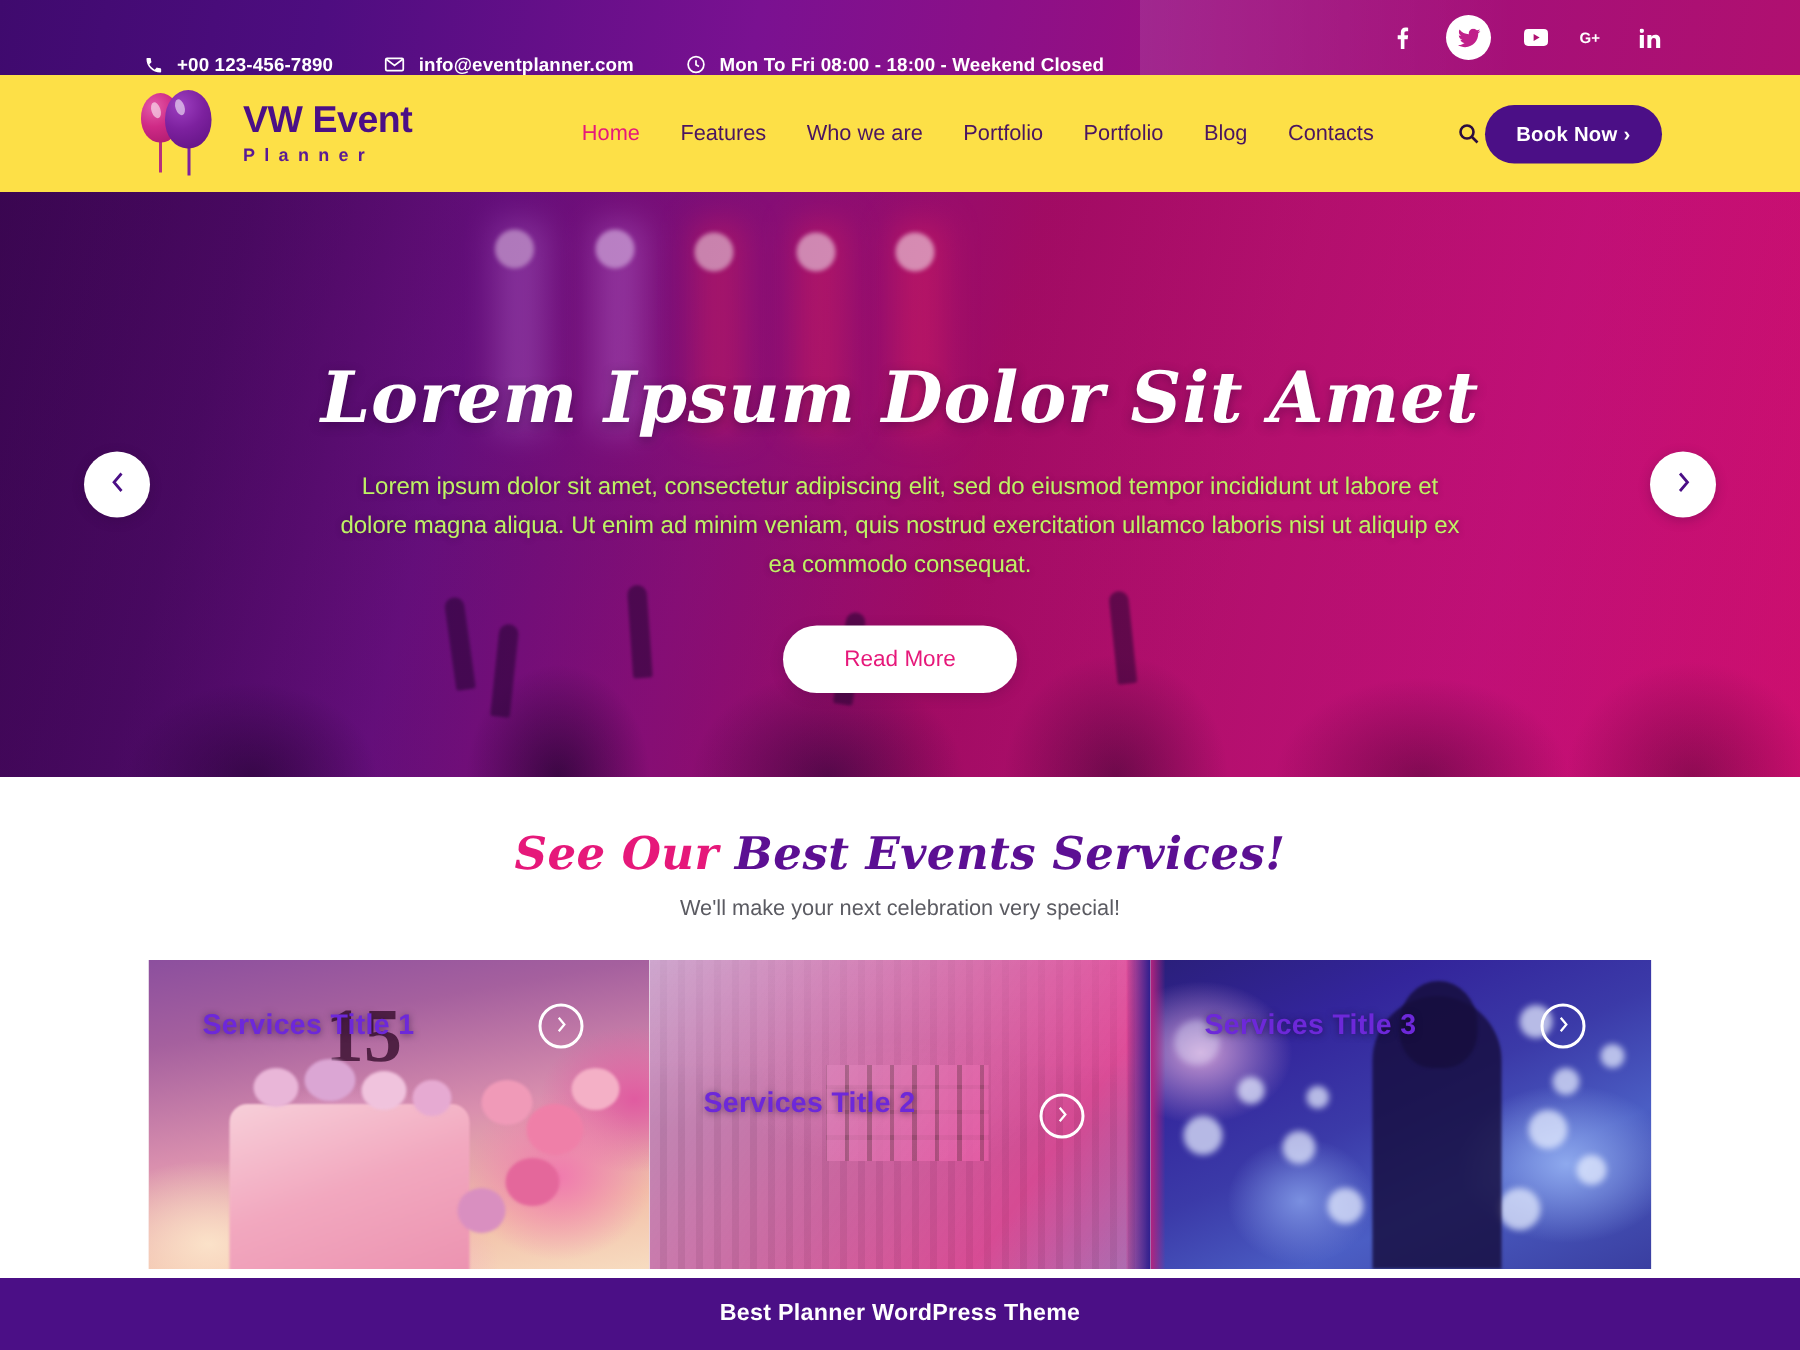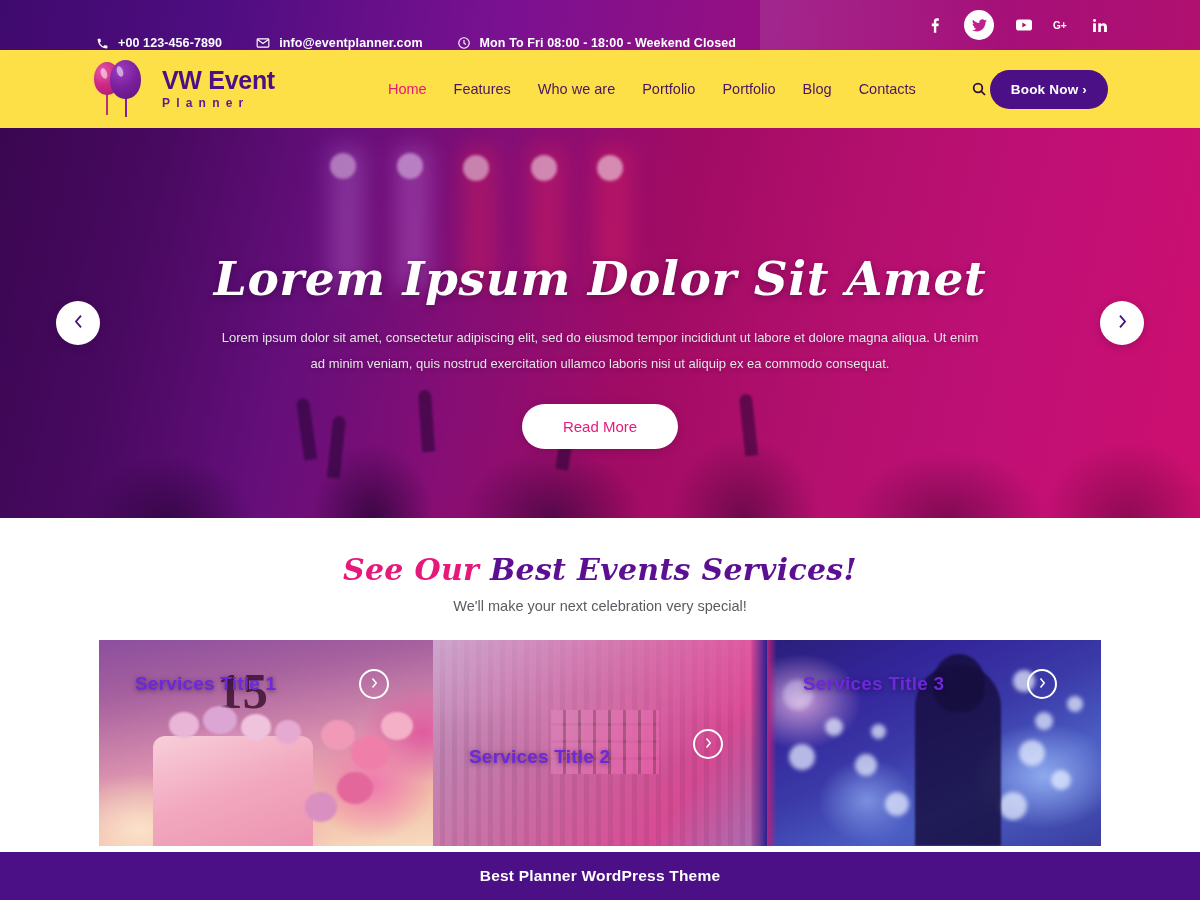--- a/index.html
+++ b/index.html
@@ -157,21 +157,21 @@
     font-family: "DejaVu Serif", serif;
     font-style: italic; font-weight: 700;
     font-size: 47px; color: #fff;
     letter-spacing: .6px;
     text-shadow: 0 2px 7px rgba(40,0,50,.42);
     margin-bottom: 19px;
     margin-top: 44px;
   }
   .hero-sub {
     width: 760px; text-align: center;
-    color: #e5e5e5; font-size: 13px; line-height: 26px;
+    color: #bef264; font-size: 16px; line-height: 26px;
     text-shadow: 0 1px 4px rgba(40,0,50,.35);
   }
   .read-more {
     margin-top: 27px;
     background: #fff; color: #e6187a;
     border: none; border-radius: 26px;
     padding: 14px 41px;
     font-size: 15px; font-weight: 400;
     font-family: "Liberation Sans", sans-serif;
     cursor: pointer;
@@ -505,21 +505,21 @@
       </button>
     </div>
 
     <div class="card">
       <div class="card-bg c2-bg">
         <div class="c2-room"></div>
         <div class="c2-window"></div>
         <div class="c2-tint"></div>
         <div class="c2-edge"></div>
       </div>
-      <div class="card-label" style="top:106px;">Services Title 2</div>
+      <div class="card-label" style="top:85px;">Services Title 2</div>
       <button class="card-arrow" style="top:89px; right:44px;">
         <span>
           <svg width="8" height="12" viewBox="0 0 10 16" fill="none" stroke="#fff" stroke-width="2">
               <path d="M3 2l5 6-5 6"></path>
             </svg>
         </span>
       </button>
     </div>
 
     <div class="card">

